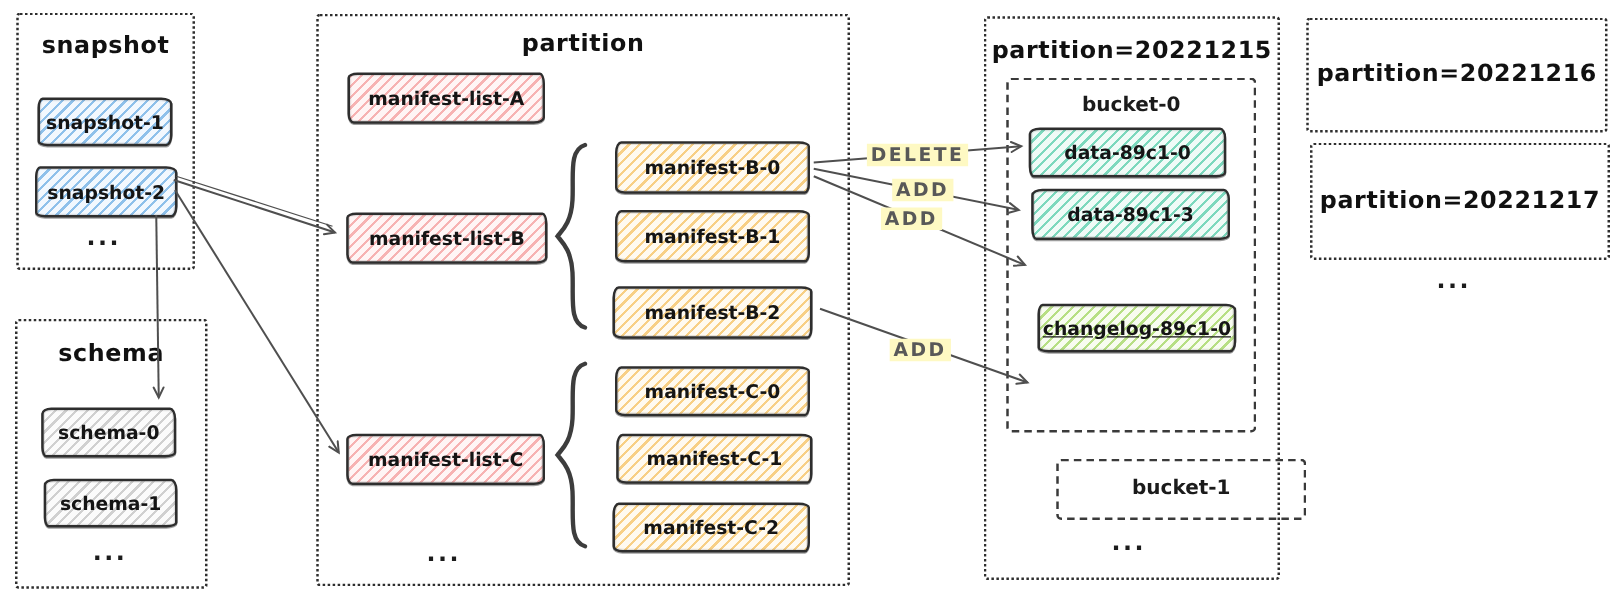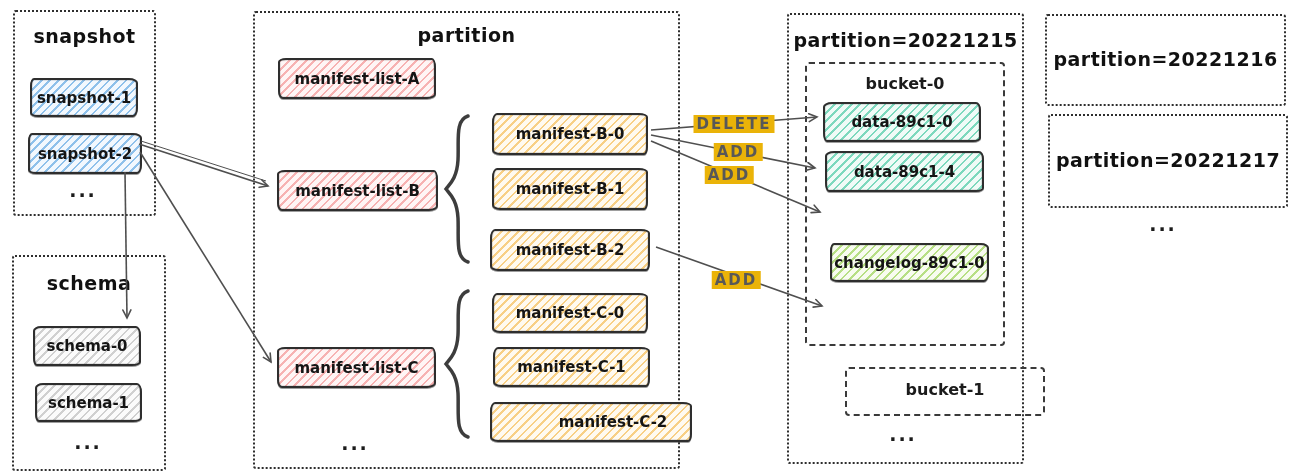--- a/index.html
+++ b/index.html
@@ -55,21 +55,21 @@
     background-color:#fbfbfb;border-radius:8px 5px 9px 4px / 5px 9px 4px 8px;
     background-image:repeating-linear-gradient(135deg, rgba(190,190,190,.7) 0 1.8px, transparent 1.8px 6px);
   }
   .ellipsis{
     position:absolute;font-size:19px;font-weight:700;letter-spacing:2px;color:#1b1b1b;
     transform:translate(-50%,-50%);
   }
   .edge-label{
     position:absolute;transform:translate(-50%,-50%);
     font-size:15px;font-weight:600;letter-spacing:2px;color:#585858;
-    background:#eab308;padding:0 3px;white-space:nowrap;
+    background:#fef9c3;padding:0 3px;white-space:nowrap;
   }
   svg.overlay{position:absolute;inset:0;pointer-events:none;}
 </style>
 </head>
 <body>
 
 <div class="stage">
 
   <div class="container" style="left:13px;top:10px;width:139px;height:202px;">
     <div class="title" style="top:13px;">snapshot</div>
@@ -114,38 +114,38 @@
   </div>
   <div class="box yellow" style="left:490px;top:229px;width:156px;height:38px;">
     <span>manifest-B-2</span>
   </div>
   <div class="box yellow" style="left:492px;top:293px;width:152px;height:36px;">
     <span>manifest-C-0</span>
   </div>
   <div class="box yellow" style="left:493px;top:347px;width:153px;height:36px;">
     <span>manifest-C-1</span>
   </div>
-  <div class="box yellow" style="left:490px;top:402px;width:154px;height:36px;padding-left:44px;">
+  <div class="box yellow" style="left:490px;top:402px;width:154px;height:36px;">
     <span>manifest-C-2</span>
   </div>
   <div class="ellipsis" style="left:355px;top:443px;">...</div>
 
   <div class="container" style="left:787px;top:13px;width:233px;height:447px;">
     <div class="title" style="top:14px;">partition=20221215</div>
   </div>
   <div class="bucket" style="left:805px;top:62px;width:196px;height:280px;">
     <div class="title" style="top:10px;">bucket-0</div>
   </div>
   <div class="box teal" style="left:823px;top:102px;width:154px;height:36px;">
     <span>data-89c1-0</span>
   </div>
   <div class="box teal" style="left:825px;top:151px;width:155px;height:37px;">
-    <span>data-89c1-4</span>
+    <span>data-89c1-3</span>
   </div>
-  <div class="box lime" style="left:830px;top:243px;width:155px;height:35px;">
+  <div class="box lime" style="left:830px;top:243px;width:155px;height:35px;text-decoration:underline;">
     <span>changelog-89c1-0</span>
   </div>
   <div class="bucket" style="left:845px;top:367px;width:196px;height:45px;">
     <div class="title" style="top:11px;">bucket-1</div>
   </div>
   <div class="ellipsis" style="left:903px;top:434px;">...</div>
 
   <div class="container" style="left:1045px;top:14px;width:237px;height:88px;">
     <div class="title" style="top:32px;">partition=20221216</div>
   </div>

